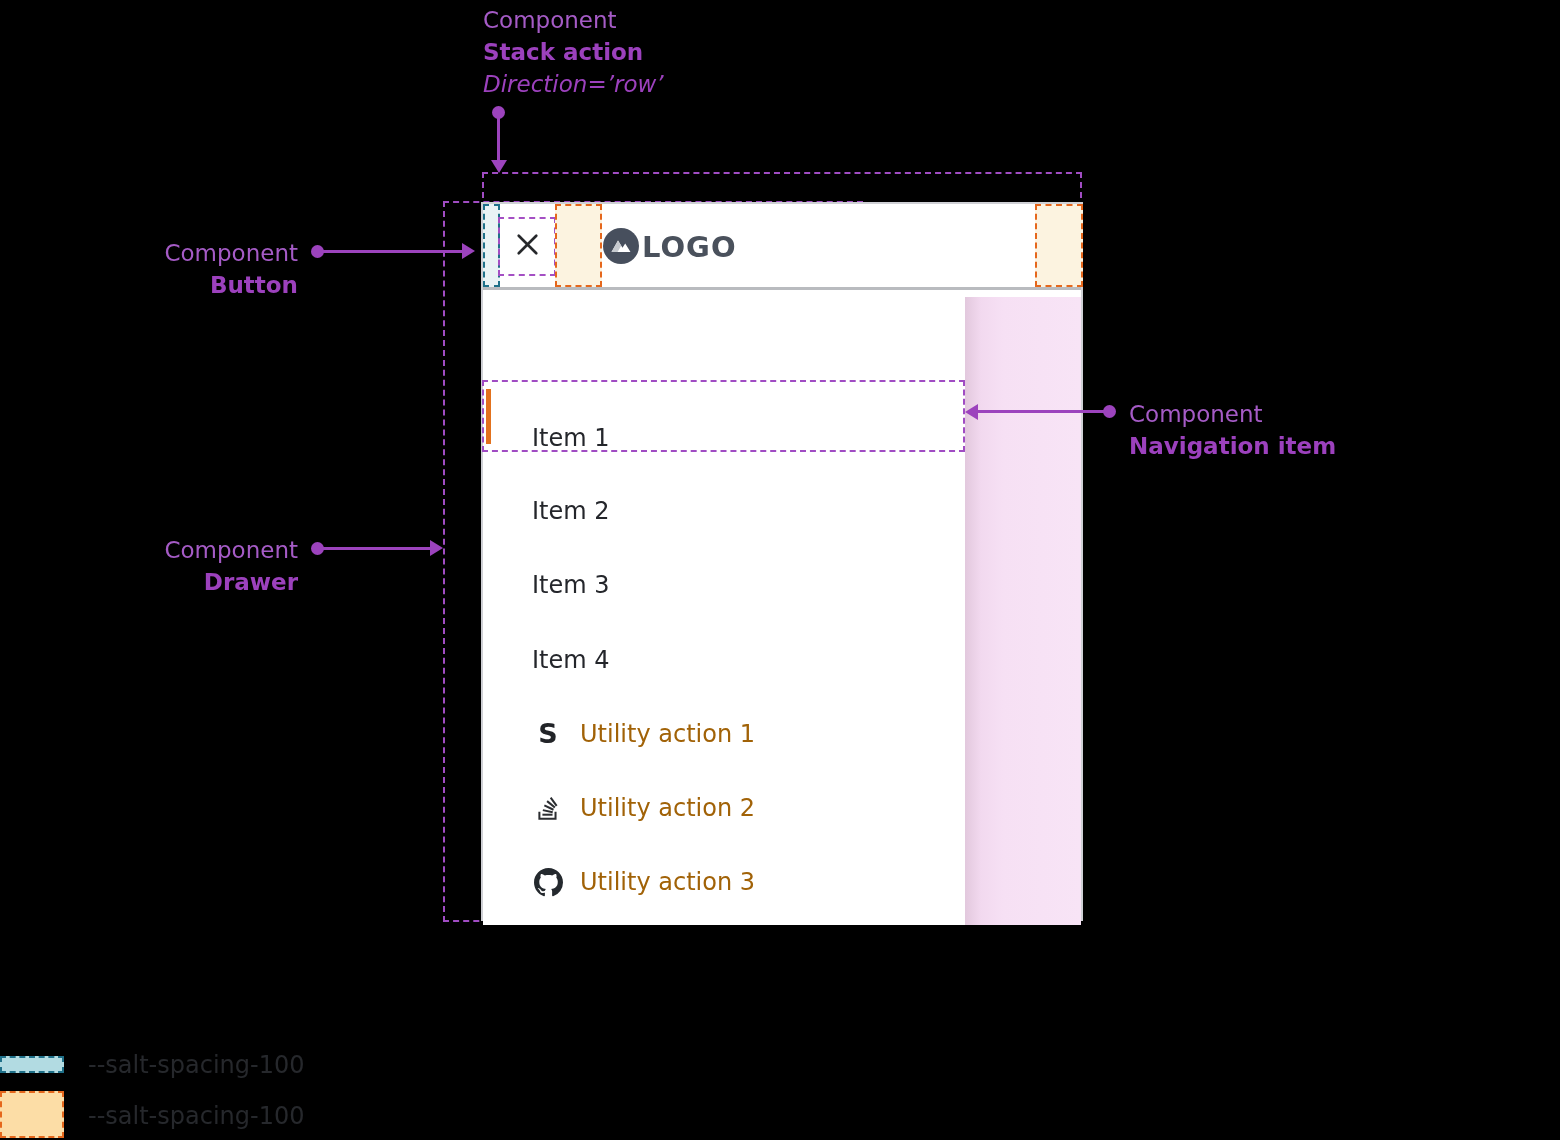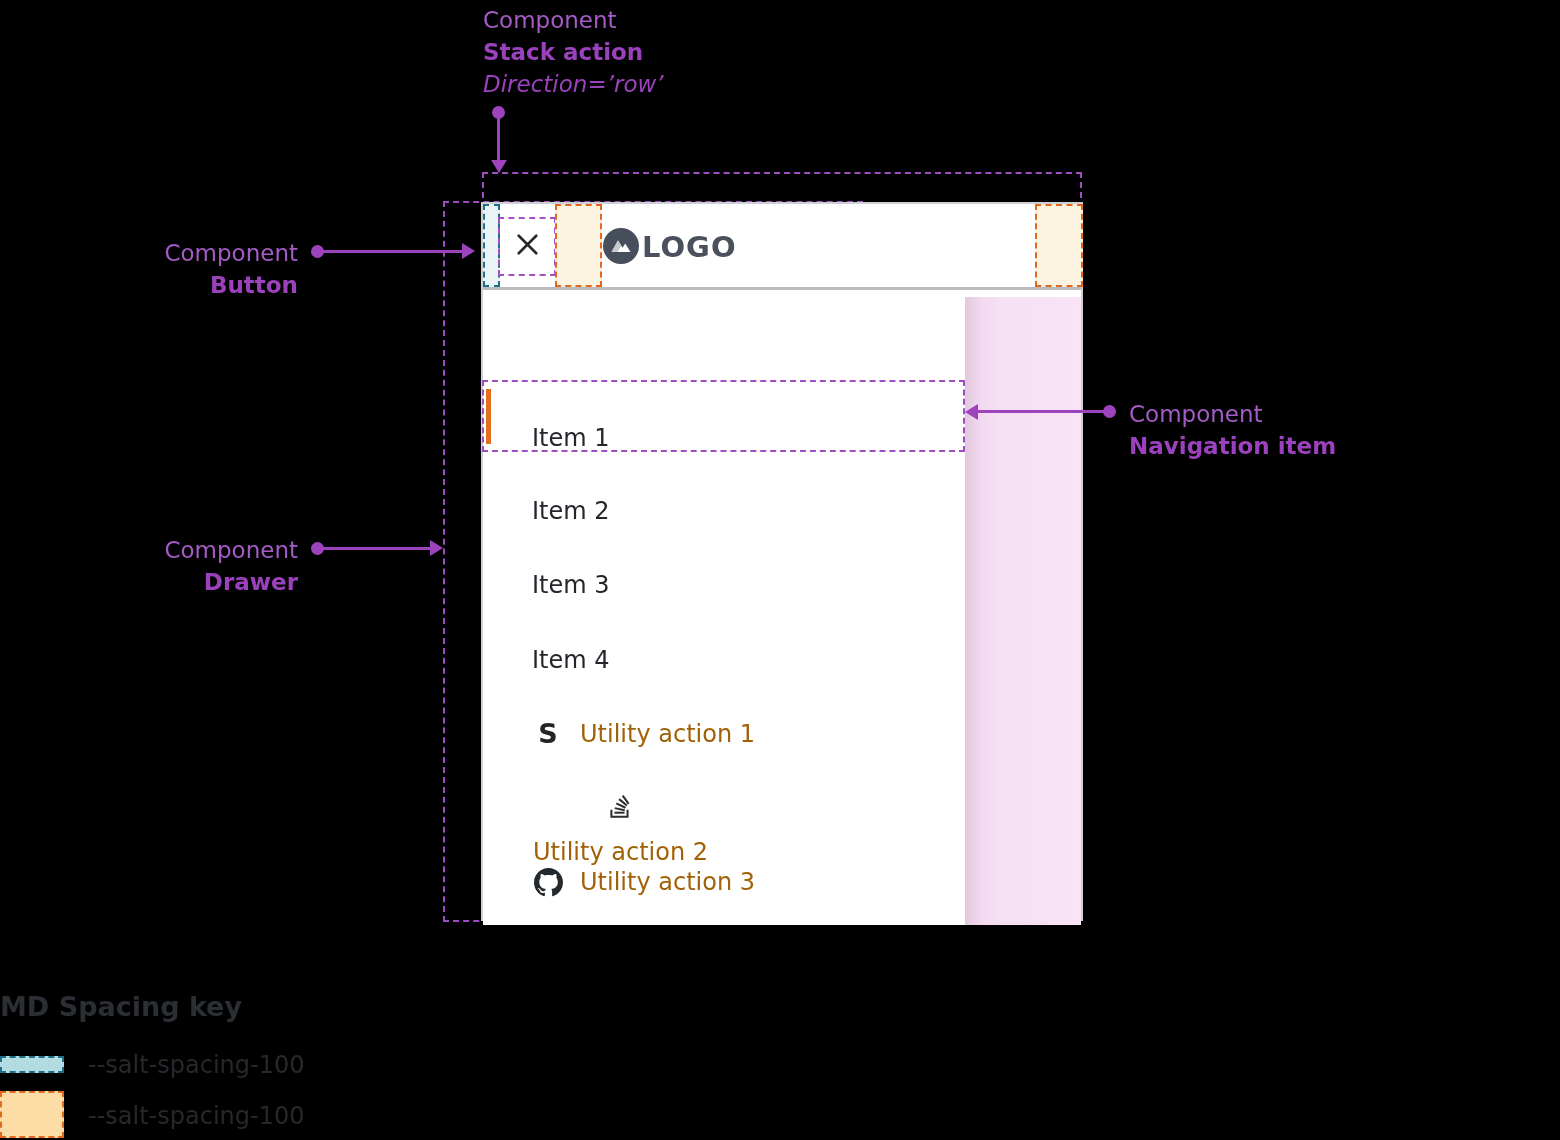--- a/index.html
+++ b/index.html
@@ -121,21 +121,21 @@
       <div class="nav-label" style="top:273px;">Item 3</div>
       <div class="nav-label" style="top:348px;">Item 4</div>
 
       <div class="util-row" style="top:422px;">
         <span class="util-icon">
           <span id="s-glyph">S</span>
         </span>
         <span class="util-text">Utility action 1</span>
       </div>
 
-      <div class="util-row" style="top:496px;flex-direction:column;">
+      <div class="util-row" style="top:496px;">
         <span class="util-icon">
           <svg width="27" height="27" viewBox="0 0 24 24" fill="#2b2d31">
             <path d="M17.36 20.2v-5.38h1.79V22H3v-7.18h1.8v5.38h12.56z"></path>
             <path d="M6.59 18.41v-1.8h8.98v1.8z"></path>
             <path d="M6.77 14.32l.37-1.76 8.79 1.85-.37 1.76z"></path>
             <path d="M7.93 10.11l.76-1.61 8.14 3.78-.76 1.62z"></path>
             <path d="M10.19 6.12l1.15-1.38 6.9 5.76-1.15 1.37z"></path>
             <path d="M14.64 1.87l5.36 7.21-1.44 1.07-5.36-7.21z"></path>
           </svg>
         </span>
@@ -182,19 +182,18 @@
   <div class="abs over arr-right" style="left:430px; top:540px;"></div>
 
   <div class="abs over arr-left" style="left:965px; top:404px;"></div>
   <div class="abs over hline" style="left:977px; top:410px; width:130px;"></div>
   <div class="abs over dot" style="left:1103px; top:405px;"></div>
   <div class="abs over ann-label" style="left:1129px; top:398px; width:320px;">
     <div>Component</div>
     <div class="bold">Navigation item</div>
   </div>
 
-  <div id="legend-title" class="abs">MD Spacing key</div>
   <div id="legend-swatch-100" class="abs legend-swatch"></div>
   <div class="abs legend-text" style="left:88px; top:1051px;">--salt-spacing-100</div>
   <div id="legend-swatch-300" class="abs legend-swatch"></div>
   <div class="abs legend-text" style="left:88px; top:1102px;">--salt-spacing-100</div>
 
 </div>
 
 </body></html>

